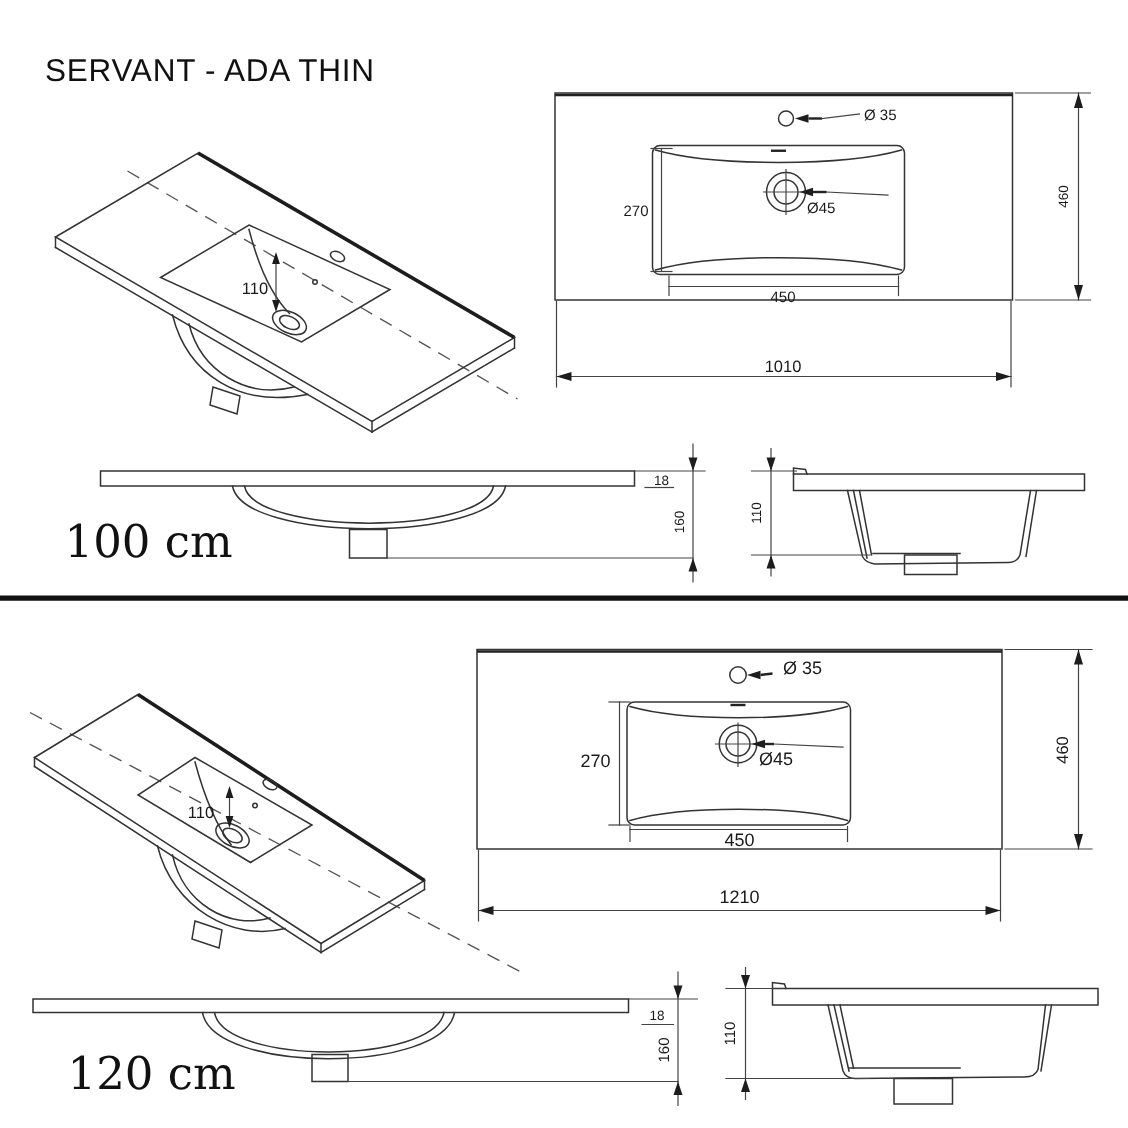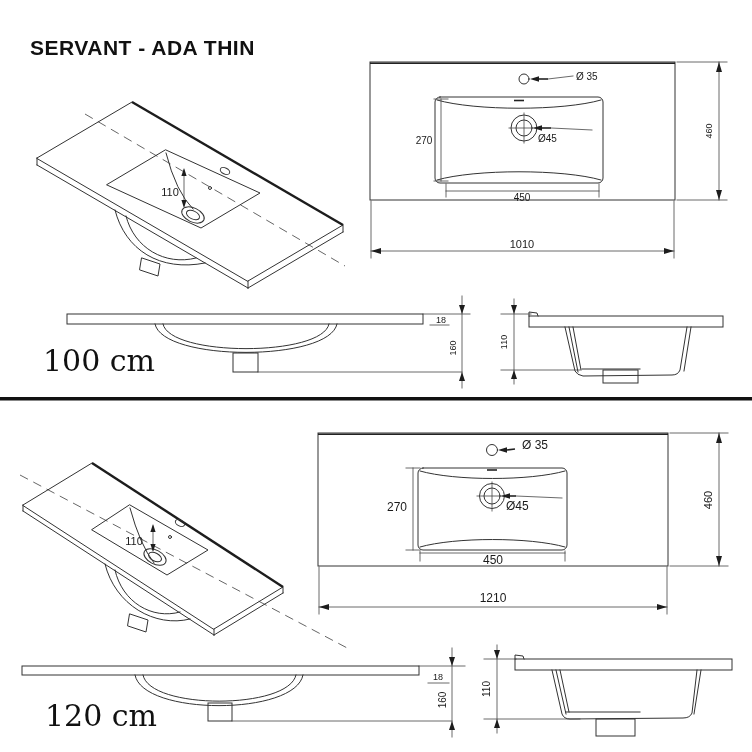--- a/index.html
+++ b/index.html
@@ -1,18 +1,18 @@
 <!DOCTYPE html>
 <html><head>
 <meta charset="utf-8">
 <style>
   html,body{margin:0;padding:0;background:#fff;}
   .canvas{position:relative;width:752px;height:752px;background:#fff;overflow:hidden;
           font-family:"Liberation Sans",sans-serif;}
-  .ttl{position:absolute;left:30px;top:36px;font-weight:bold;font-size:21px;
+  .ttl{position:absolute;left:30px;top:36px;font-weight:normal;font-size:21px;
        letter-spacing:.5px;color:#111;font-family:"Liberation Sans",sans-serif;}
   svg{position:absolute;left:0;top:0;}
   .l1{stroke:#333;stroke-width:1;fill:none;stroke-linecap:square;}
   .l2{stroke:#1d1d1d;stroke-width:2.4;fill:none;}
   .dm{stroke:#444;stroke-width:.8;fill:none;stroke-linecap:square;}
   .th{stroke:#222;stroke-width:1.6;fill:none;}
   .dsh{stroke:#555;stroke-width:.9;fill:none;stroke-dasharray:9 6;}
   .ar{fill:#1d1d1d;stroke:none;}
   text{fill:#1a1a1a;font-family:"Liberation Sans",sans-serif;}
   .t9{font-size:9px;}.t10{font-size:10px;}.t11{font-size:11px;}.t12{font-size:12px;}

